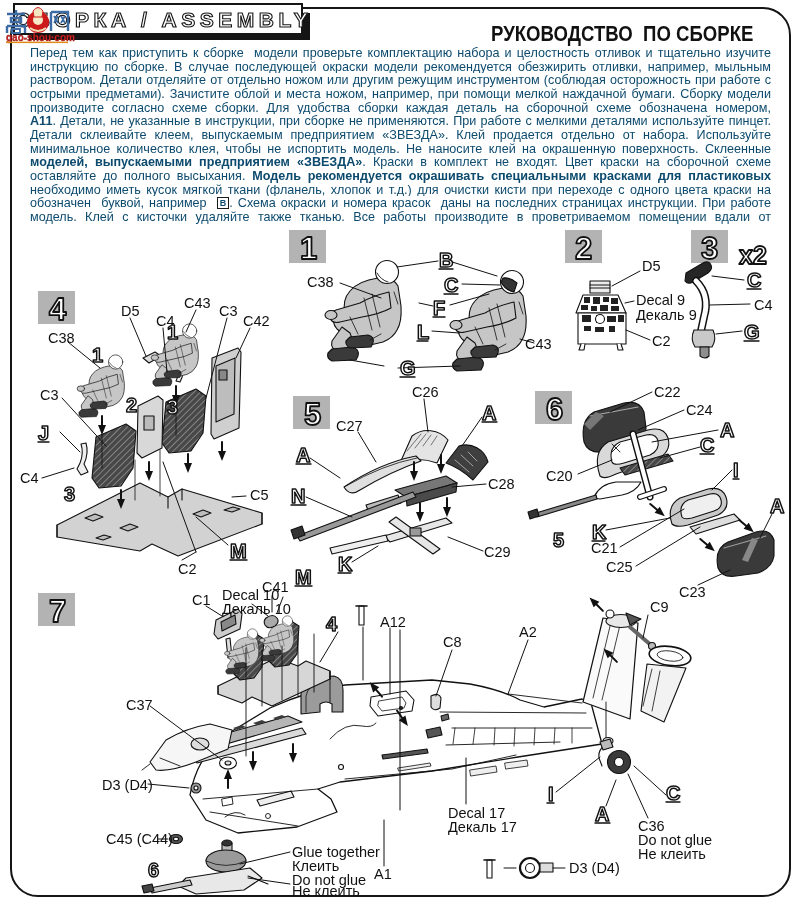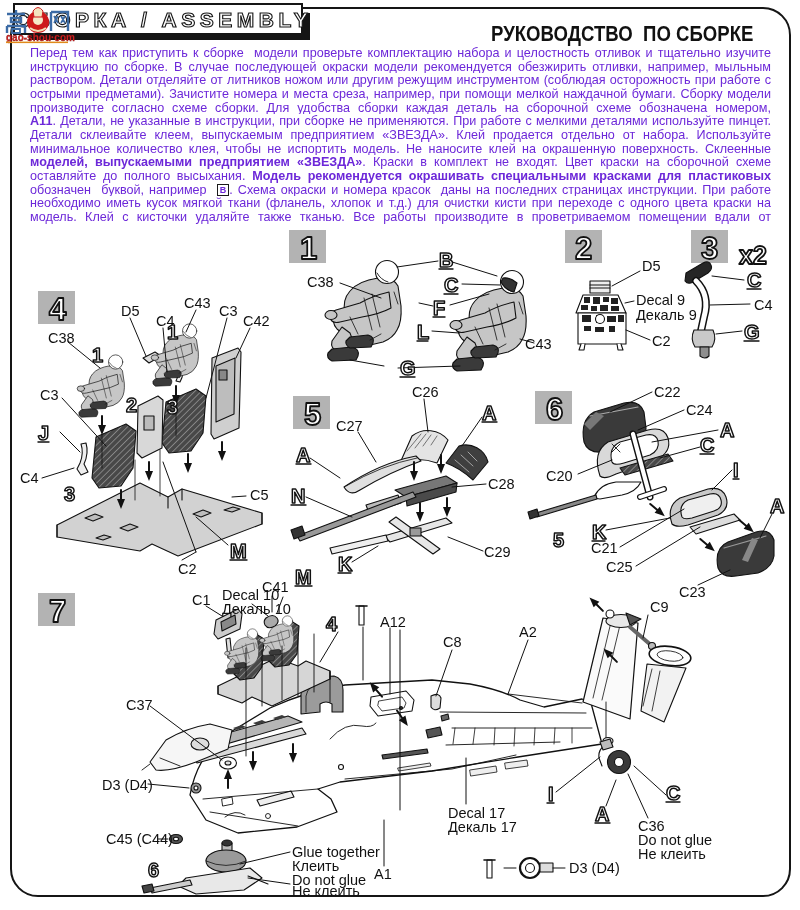--- a/index.html
+++ b/index.html
@@ -1,45 +1,45 @@
 <!DOCTYPE html>
 <html><head><meta charset="utf-8">
 <style>
 html,body{margin:0;padding:0;}
 body{width:800px;height:910px;position:relative;background:#fff;font-family:"Liberation Sans",sans-serif;overflow:hidden;}
 #frame{position:absolute;left:10px;top:7px;width:777px;height:886px;border:2.5px solid #151515;border-radius:28px;}
 #banner-black{position:absolute;left:29px;top:13px;width:281px;height:27px;background:#151515;}
 #banner-white{position:absolute;left:13px;top:3px;width:286px;height:28px;background:#fff;border:2px solid #151515;}
 #banner-white span{display:block;margin-top:3px;text-align:center;font-weight:bold;font-size:21px;letter-spacing:4.5px;color:#fff;-webkit-text-stroke:1.15px #151515;white-space:nowrap;}
 #title{position:absolute;left:491px;top:21px;font-weight:bold;font-size:22px;color:#111;white-space:nowrap;transform:scaleX(0.845);transform-origin:left top;}
-#text{position:absolute;left:30px;top:46px;width:741px;font-size:12.6px;color:#6d28d9;}
+#text{position:absolute;left:30px;top:46px;width:741px;font-size:12.6px;color:#0c4a6e;}
 #text .ln{height:13.66px;overflow:hidden;text-align:justify;}
 #text .ln::after{content:"";display:inline-block;width:100%;}
 .bletter{display:inline-block;border:1px solid #1b1b1b;font-size:9px;font-weight:bold;padding:0 2px;line-height:10px;vertical-align:1px;}
 </style></head>
 <body>
 <div id="frame"></div>
 <div id="banner-black"></div>
 <div id="banner-white">
     <span>СБОРКА / ASSEMBLY</span>
   </div>
 <div id="title">РУКОВОДСТВО&nbsp; ПО СБОРКЕ</div>
 <div id="text">
 <div class="ln">Перед тем как приступить к сборке&nbsp; модели проверьте комплектацию набора и целостность отливок и тщательно изучите</div>
 <div class="ln">инструкцию по сборке. В случае последующей окраски модели рекомендуется обезжирить отливки, например, мыльным</div>
-<div class="ln">раствором. Детали отделяйте от литников ножом или другим режущим инструментом (соблюдая осторожность при работе с</div>
-<div class="ln">острыми предметами). Зачистите номера и места среза, например, при помощи мелкой наждачной бумаги. Сборку модели</div>
+<div class="ln">раствором. Детали отделяйте от отдельно ножом или другим режущим инструментом (соблюдая осторожность при работе с</div>
+<div class="ln">острыми предметами). Зачистите облой и места ножом, например, при помощи мелкой наждачной бумаги. Сборку модели</div>
 <div class="ln">производите согласно схеме сборки. Для удобства сборки каждая деталь на сборочной схеме обозначена номером, например</div>
 <div class="ln"><b>А11</b>. Детали, не указанные в инструкции, при сборке не применяются. При работе с мелкими деталями используйте пинцет.</div>
 <div class="ln">Детали склеивайте клеем, выпускаемым предприятием «ЗВЕЗДА». Клей продается отдельно от набора. Используйте</div>
 <div class="ln">минимальное количество клея, чтобы не испортить модель. Не наносите клей на окрашенную поверхность. Склеенные детали</div>
 <div class="ln"><b>моделей, выпускаемыми предприятием «ЗВЕЗДА»</b>. Краски в комплект не входят. Цвет краски на сборочной схеме</div>
 <div class="ln">оставляйте до полного высыхания. <b>Модель рекомендуется окрашивать специальными красками для пластиковых</b></div>
+<div class="ln">необходимо иметь кусок мягкой ткани (фланель, хлопок и т.д.) для очистки кисти при переходе с одного цвета краски на</div>
 <div class="ln">обозначен&nbsp; буквой, например&nbsp; <span class="bletter">B</span>. Схема окраски и номера красок&nbsp; даны на последних страницах инструкции. При работе</div>
-<div class="ln">необходимо иметь кусок мягкой ткани (фланель, хлопок и т.д.) для очистки кисти при переходе с одного цвета краски на</div>
 <div class="ln">модель. Клей с кисточки удаляйте также тканью. Все работы производите в проветриваемом помещении вдали от источников</div>
 </div>
 <svg id="wm" style="position:absolute;left:2px;top:4px" width="96" height="40" viewBox="0 0 96 40">
   <g font-family="Liberation Sans" font-weight="bold">
     <g stroke="#3c6ba5" stroke-width="2.4" fill="none">
       <path d="M14,6 v3 M5,10 h18 M9,14 h10 v4 h-10 z"></path>
       <path d="M5,22 h18 v7 M5,22 v7"></path>
       <path d="M10,25 h8 v4 h-8 z" stroke-width="1.8"></path>
     </g>
     <circle cx="36" cy="18" r="11" fill="#cd1a1a"></circle>

